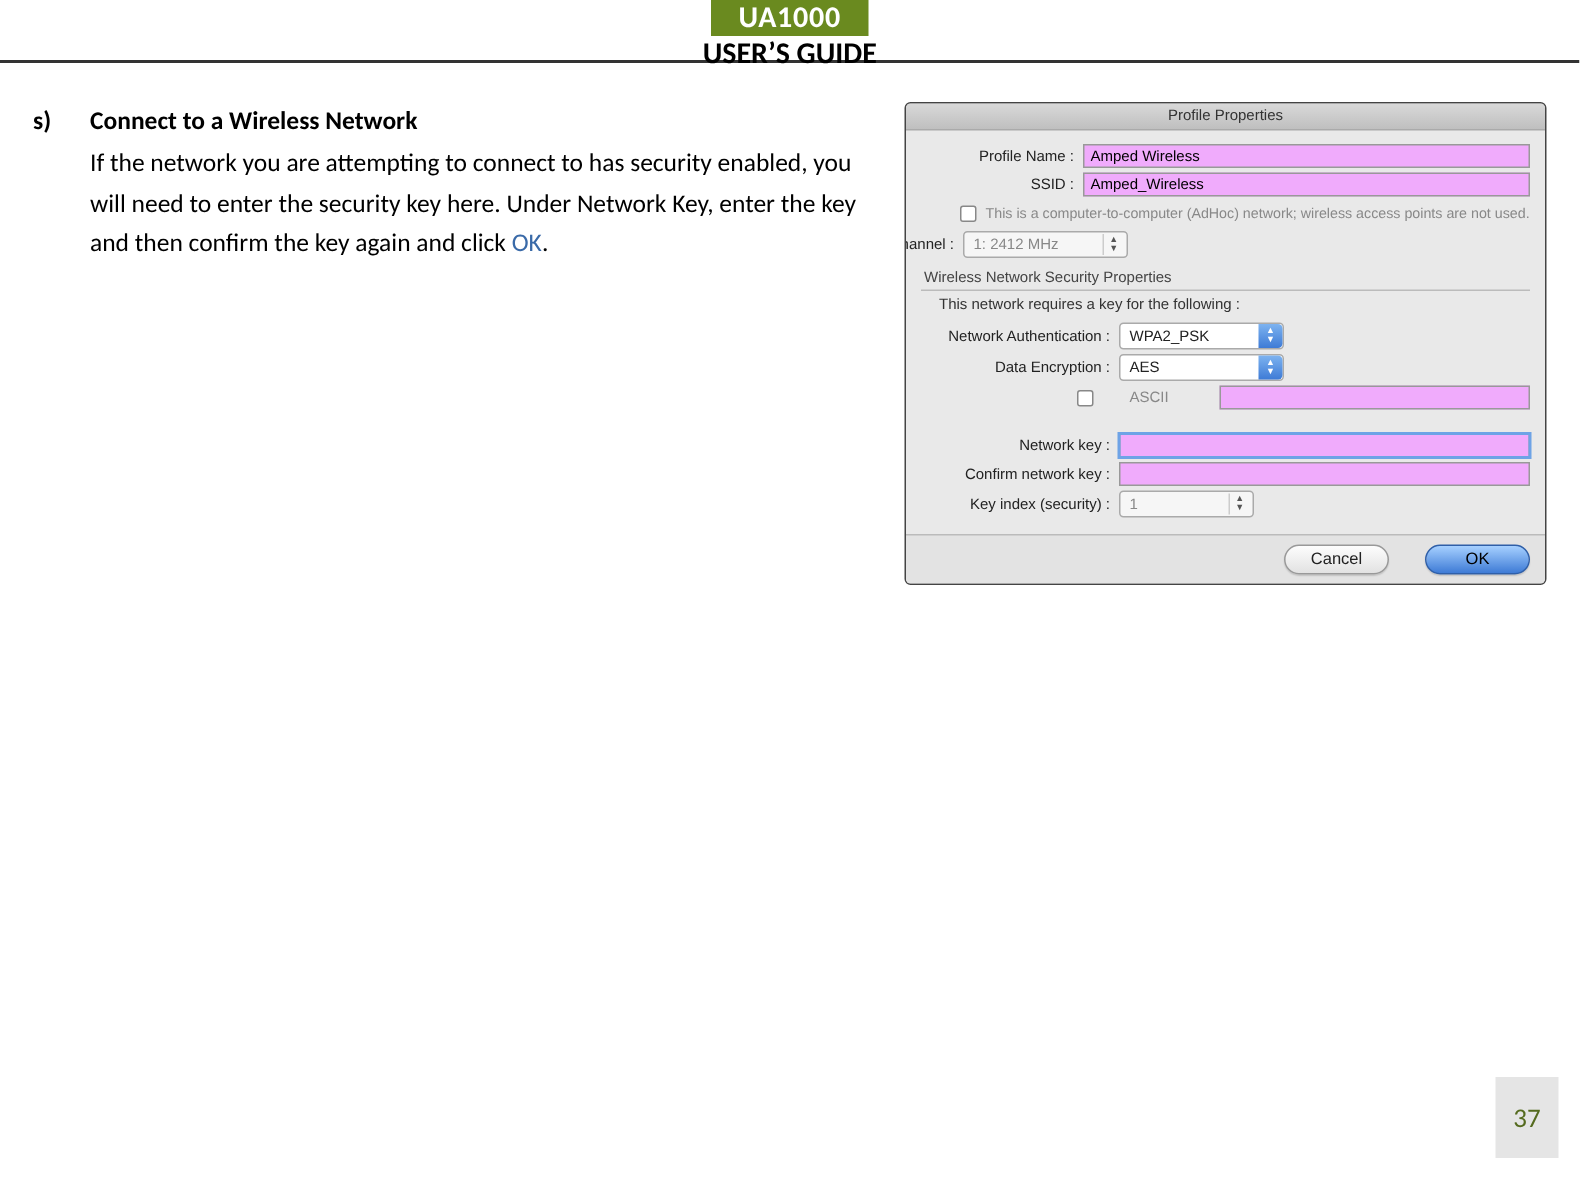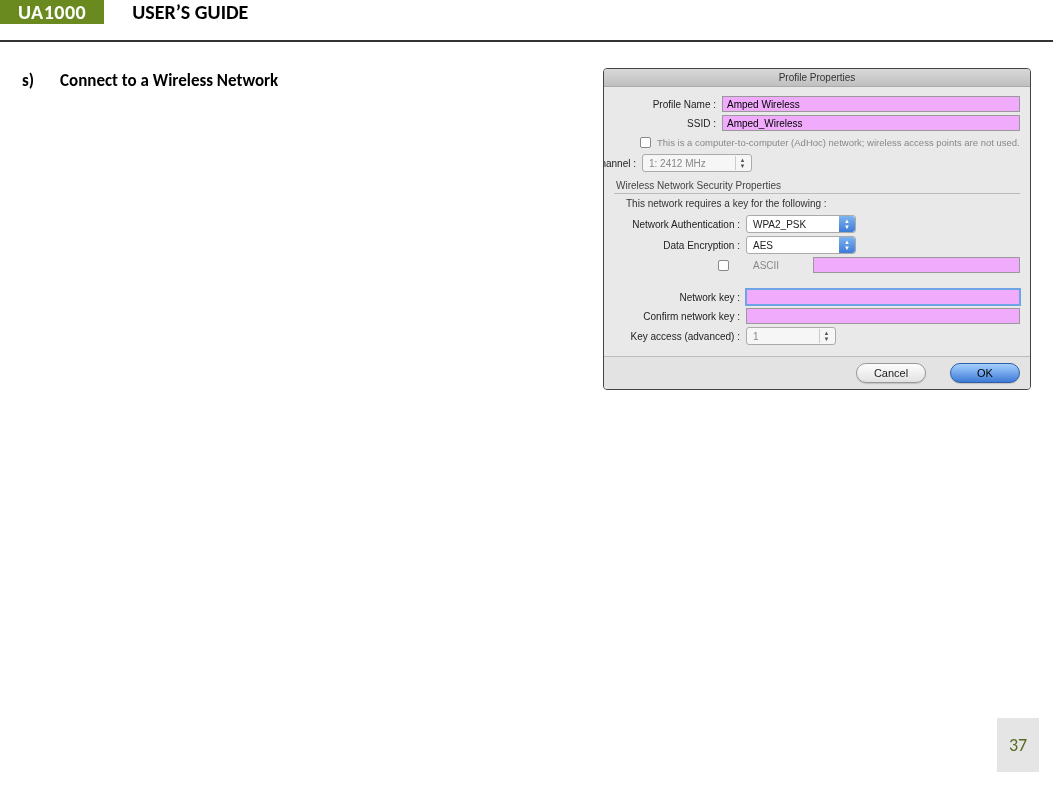--- a/index.html
+++ b/index.html
@@ -5,23 +5,24 @@
     * { box-sizing: border-box; margin: 0; padding: 0; }
     body {
       width: 1053px;
       height: 792px;
       font-family: Calibri, Arial, sans-serif;
       background: #fff;
       position: relative;
     }
     .header-bar {
       display: flex;
-      align-items: flex-start;
+      align-items: center;
       border-bottom: 2px solid #333;
       height: 42px;
+      flex-direction: column;
     }
     .header-green {
       background: #6a8a1f;
       color: #fff;
       font-weight: bold;
       font-size: 20px;
       padding: 0 18px;
       display: flex;
       align-items: center;
       letter-spacing: 0.5px;
@@ -247,20 +248,23 @@
   <div class="header-green">UA1000</div>
   <div class="header-title">USER’S GUIDE</div>
 </div>
 
 <div class="content">
   <div class="text-col">
     <div class="step-row">
       <div class="step-letter">s)</div>
       <div class="step-body">
         <div class="step-heading">Connect to a Wireless Network</div>
+        <div>
+          <span>If the network you are attempting to connect to has security enabled, you will need to enter the security key here. Under Network Key, enter the key and then confirm the key again and click </span><span class="ok-link">OK</span><span>.</span>
+        </div>
       </div>
     </div>
   </div>
 
   <div class="dialog-col">
     <div class="dialog">
       <div class="dlg-titlebar">Profile Properties</div>
       <div class="dlg-body">
         <div class="form-row">
           <div class="form-lbl">Profile Name :</div>
@@ -322,21 +326,21 @@
             <input class="txt-input focus" value="" style="">
           </div>
         </div>
         <div class="form-row">
           <div class="form-lbl" style="width:132px;">Confirm network key :</div>
           <div class="form-ctl">
             <input class="txt-input" value="" style="">
           </div>
         </div>
         <div class="form-row">
-          <div class="form-lbl" style="width:132px;">Key access (advanced) :</div>
+          <div class="form-lbl" style="width:132px;">Key index (security) :</div>
           <div class="form-ctl" style="flex:none;">
             <div class="spinner" style="min-width:90px;">
               <span>1</span>
               <span class="caret">▲<br>▼</span>
             </div>
           </div>
         </div>
       </div>
       <div class="dlg-buttons">
         <div class="mac-btn">Cancel</div>

